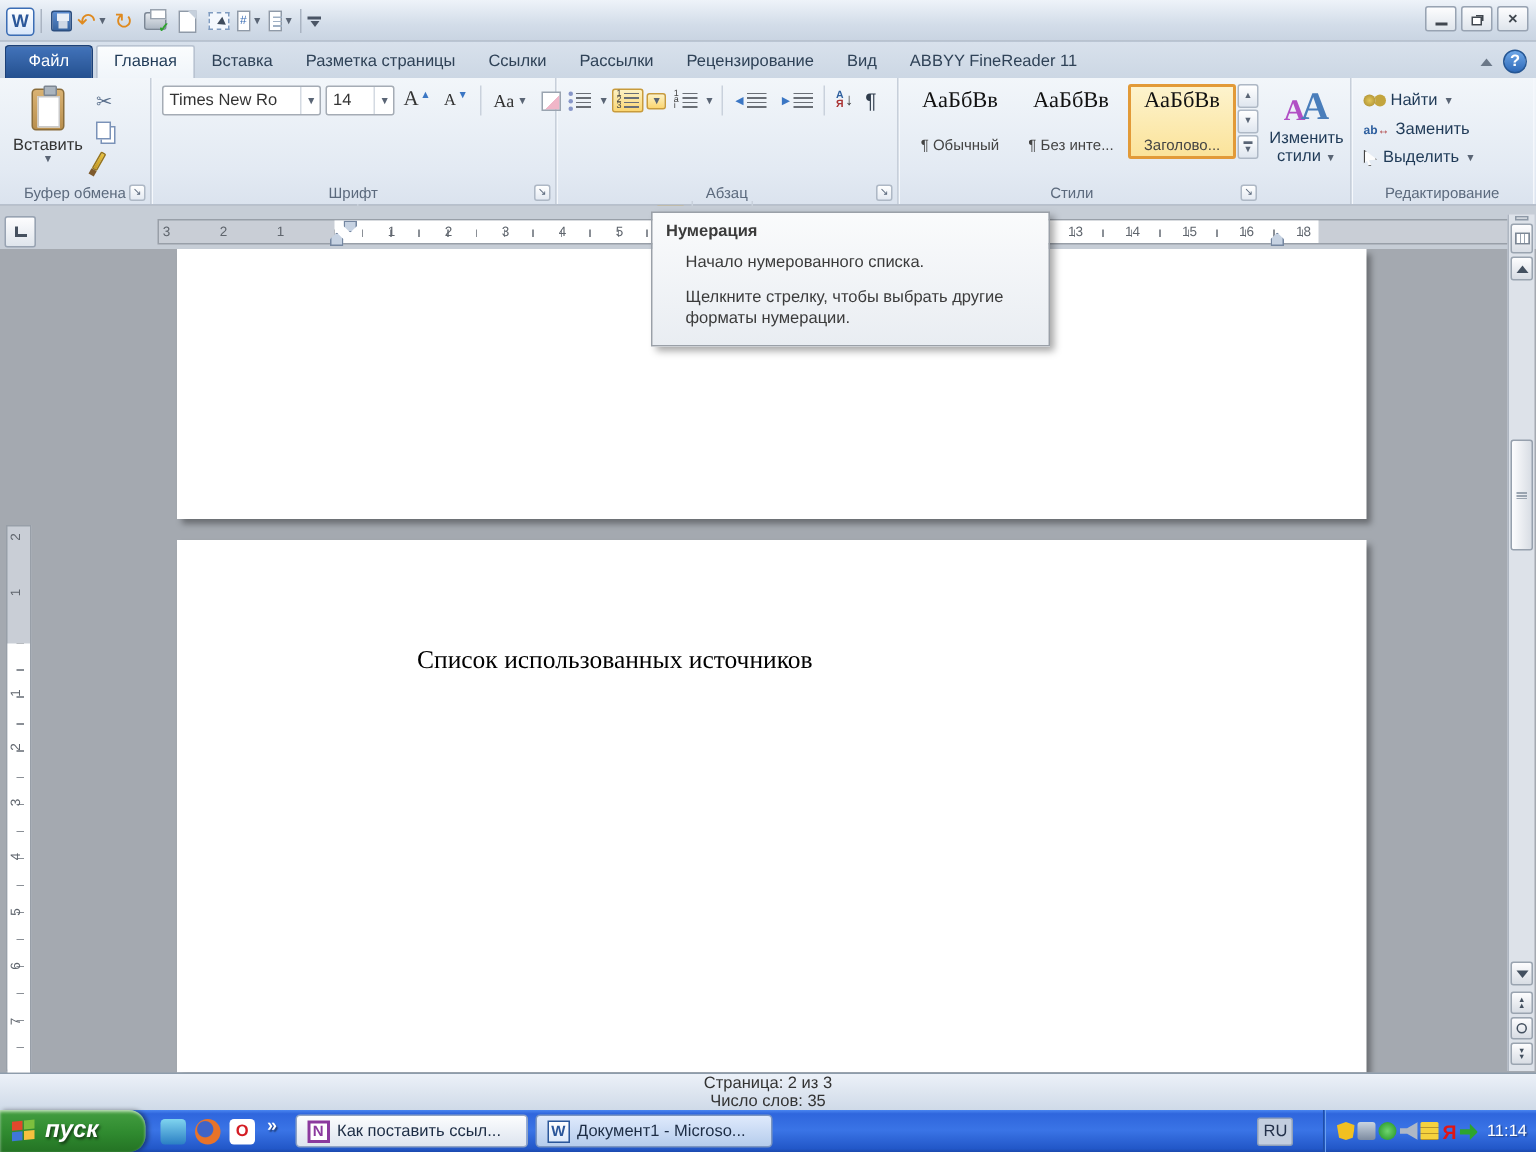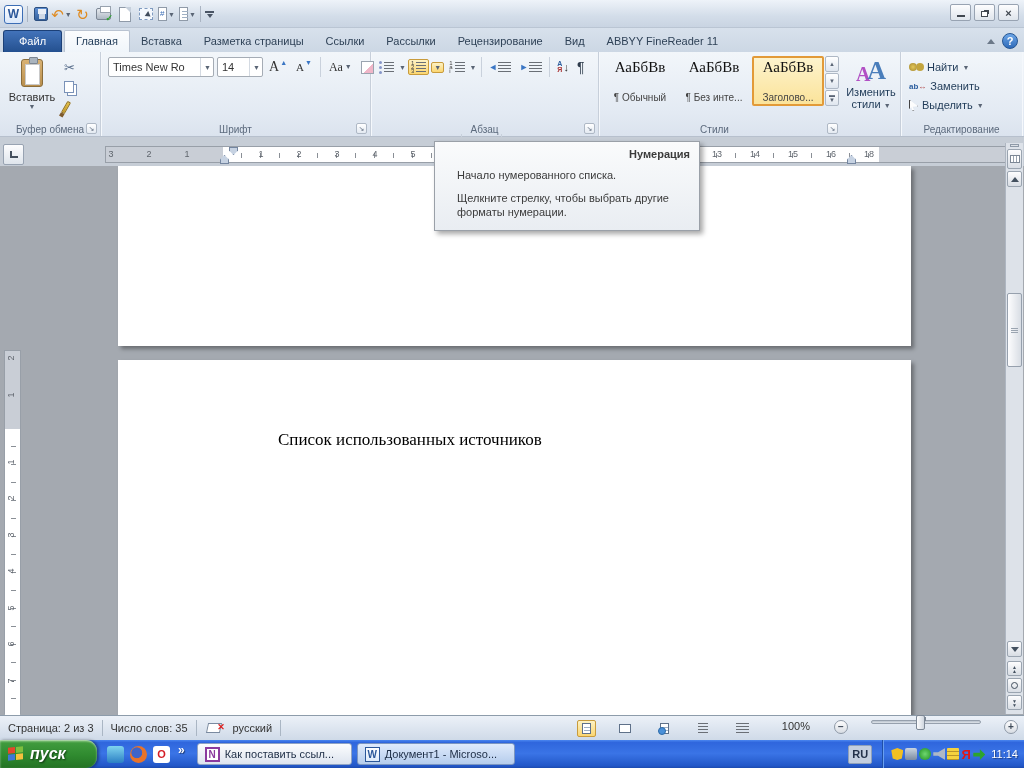--- a/index.html
+++ b/index.html
@@ -124,21 +124,21 @@
   .g-edit { width:121px; border-right:none; }
   .edrow { position:absolute; left:8px; height:18px; display:flex; align-items:center; gap:4px; white-space:nowrap; color:#1f3a57; }
   .binoc { width:8px; height:8px; background:radial-gradient(#e3c75a,#a3862c); border-radius:50%; box-shadow:7px 0 0 0 #c3a53e; margin-right:6px; }
   .abrep { font-size:8px; color:#2c5e9e; font-weight:bold; }
   .cursor-tri { width:9px; height:11px; background:#fdfdfd; border:1px solid #444; clip-path:polygon(0 0,100% 62%,40% 66%,58% 100%,38% 100%,26% 70%,0 86%); }
 
   
   .tooltip { position:absolute; left:434px; top:141px; width:266px; height:90px; z-index:60;
     background:linear-gradient(#fafbfc,#e9edf2); border:1px solid #9aa0a8; box-shadow:3px 3px 5px rgba(0,0,0,.35);
     padding:6px 9px; color:#3b3b3b; }
-  .tooltip .tt-title { font-weight:bold; margin-bottom:8px;text-align:right; }
+  .tooltip .tt-title { font-weight:bold; margin-bottom:8px; }
   .tooltip .tt-body { padding-left:13px; line-height:14px; }
   .tooltip .tt-body + .tt-body { margin-top:9px; }
 
   
   .ruler-strip { position:absolute; left:0; top:137px; width:1024px; height:29px; background:#c6cdd6; }
   .tabsel { position:absolute; left:3px; top:144px; width:21px; height:21px; border:1px solid #98a3b2; border-radius:2px;
     background:linear-gradient(#fdfdfe,#dfe5ec); display:flex; align-items:center; justify-content:center; }
   .tabsel i { width:8px; height:7px; border-left:2px solid #45505e; border-bottom:2px solid #45505e; }
   .hruler { position:absolute; left:105px; top:146px; width:901px; height:17px; background:#c9ced6; border:1px solid #989fa8; z-index:5; }
   .hruler .white { position:absolute; left:117px; top:0; width:656px; height:100%; background:#fff; }
@@ -177,21 +177,21 @@
   .tri-down { width:0; height:0; border-top:5px solid #43505f; border-left:4px solid transparent; border-right:4px solid transparent; }
   .thumb { position:absolute; left:1px; top:150px; width:15px; height:74px; border:1px solid #96a0ad; border-radius:2px;
     background:linear-gradient(90deg,#fdfdfe,#d8dde4); display:flex; align-items:center; justify-content:center; }
   .thumb i { width:7px; height:5px; background:repeating-linear-gradient(#9aa4b0 0 1px,transparent 1px 2px); }
   .browse { font-size:5px; line-height:4px; flex-direction:column; }
   .sc-prev { top:518px; height:15px; } .sc-obj { top:535px; height:15px; } .sc-next { top:552px; height:15px; }
   .circ { width:7px; height:7px; border:1px solid #43505f; border-radius:50%; }
 
   
   .statusbar { position:absolute; left:0; top:715px; width:1024px; height:25px;
-    background:linear-gradient(#ecf1f8,#cfdae8); border-top:1px solid #8d9cab; display:flex; align-items:center; }
+    background:linear-gradient(#ecf1f8,#cfdae8); border-top:1px solid #8d9cab; display:flex; align-items:center;flex-direction:column; }
   .st-item { padding:0 8px; color:#333; white-space:nowrap; }
   .st-sep { width:1px; height:16px; background:#aab6c4; }
   .bookic { width:14px; height:10px; background:#fff; border:1px solid #7a8aa0; transform:skewX(-12deg); position:relative; margin:0 4px 0 10px; }
   .bookic:after { content:"✕"; position:absolute; right:-5px; top:-2px; color:#d22; font-weight:bold; font-size:9px; transform:skewX(12deg); }
   .st-right { margin-left:auto; display:flex; align-items:flex-start; gap:20px; padding-right:6px; }
   .viewbtn { width:19px; height:17px; border:1px solid transparent; border-radius:2px; display:flex; align-items:center; justify-content:center; }
   .viewbtn.sel { background:linear-gradient(#fdf2c4,#fbd671); border-color:#c89b3c; }
   .vpage { width:9px; height:11px; background:#fff; border:1px solid #5f7189;
     background-image:repeating-linear-gradient(transparent 0 2px,#9fb0c4 2px 3px); background-size:7px 9px; background-position:1px 1px; background-repeat:no-repeat; }
   .vbook { width:12px; height:9px; border:1px solid #5f7189; background:linear-gradient(90deg,#fff 48%,#c8d2de 48% 52%,#fff 52%); }
@@ -222,21 +222,21 @@
   .taskitem { height:22px; border-radius:3px; display:flex; align-items:center; gap:5px; padding:0 7px; margin-right:5px;
     border:1px solid #8fa3c4; color:#1c2c44; white-space:nowrap; overflow:hidden; }
   .task-onenote { width:155px; background:linear-gradient(#fcfdfe,#dde4ef); }
   .task-word { width:158px; background:linear-gradient(#dfeafc,#b5ccec); border-color:#7b95c0; }
   .nnote { width:15px; height:15px; border:2px solid #8b3a9e; color:#8b3a9e; background:#fff; font-weight:bold; font-size:10px;
     display:flex; align-items:center; justify-content:center; flex:none; }
   .wword { width:15px; height:15px; background:linear-gradient(#fff,#dce9fa); border:1px solid #2b579a; color:#2b579a; font-weight:bold; font-size:10px;
     display:flex; align-items:center; justify-content:center; flex:none; }
   .tb-spacer { flex:1; }
   .rubox { width:24px; height:19px; background:#c3cedf; border:1px solid #8fa0ba; border-radius:2px; color:#23314a;
-    display:flex; align-items:center; justify-content:center; font-weight:bold; margin-right:10px; }
+    display:flex; align-items:center; justify-content:center; font-weight:normal; margin-right:20px; }
   .tray { height:28px; display:flex; align-items:center; gap:2px; padding:0 6px 0 8px;
     border-left:1px solid #1f4fa8; box-shadow:inset 1px 0 0 #6aa0f0; }
   .tray-ic { width:12px; height:12px; flex:none; }
   .t-shield { background:#f2c021; clip-path:polygon(50% 0,100% 18%,88% 88%,50% 100%,12% 88%,0 18%); }
   .t-display { background:linear-gradient(#c9d4e0,#7d8ba0); border-radius:2px; }
   .t-green { background:radial-gradient(#6fd66f,#1e8f1e); border-radius:50%; }
   .t-volume { background:#aeb8c6; clip-path:polygon(0 35%,40% 35%,100% 0,100% 100%,40% 65%,0 65%); }
   .t-layers { background:repeating-linear-gradient(#f5d23e 0 3px,#b8952a 3px 4px); border-radius:1px; }
   .t-yandex { background:none; color:#e01616; font-weight:bold; font-size:13px; width:10px; display:flex; align-items:center; justify-content:center; }
   .t-sched { background:#2da42d; clip-path:polygon(0 40%,55% 40%,55% 10%,100% 55%,55% 100%,55% 70%,0 70%); }

